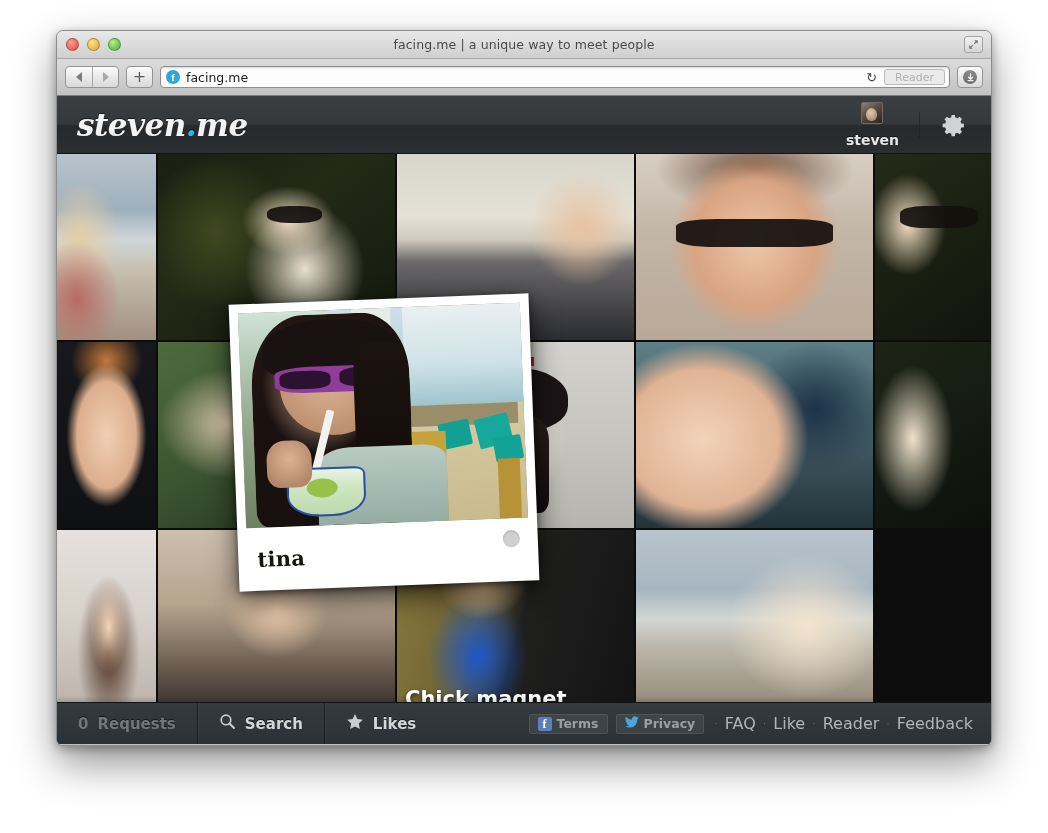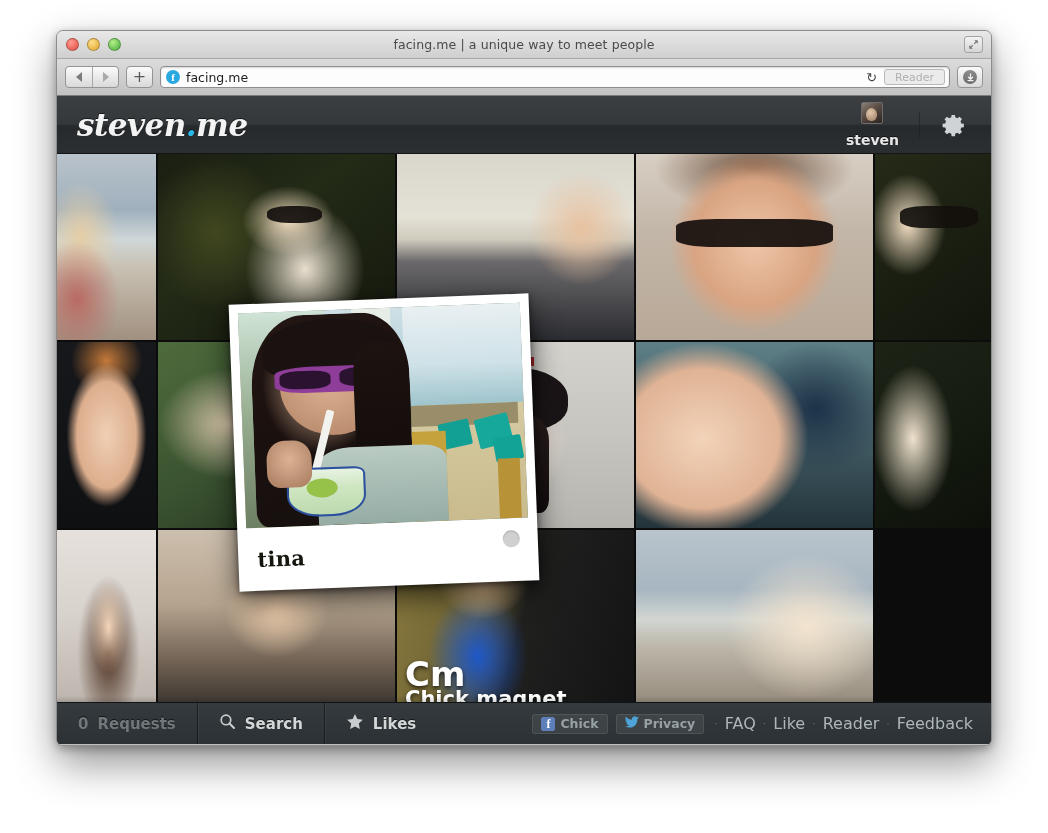--- a/index.html
+++ b/index.html
@@ -447,21 +447,20 @@
           radial-gradient(ellipse 30% 36% at 50% 42%, #f0cfae 0%, rgba(240,207,174,0) 74%),
           linear-gradient(to bottom, #cdbfae 0%, #b5a48e 40%, #6e5f51 72%, #2e2a28 100%);"></div>
       </div>
 
       <div class="tile">
         <div class="ph" style="background:
           radial-gradient(ellipse 26% 30% at 36% 26%, #e3bd97 0%, rgba(227,189,151,0) 74%),
           radial-gradient(ellipse 30% 50% at 34% 68%, #1e58c8 0%, rgba(30,88,200,0) 70%),
           linear-gradient(105deg, #8a7a3e 0%, #6d6233 36%, #20201f 52%, #131314 100%);"></div>
         <div class="tile-overlay-text">
-          <span class="big">Cm</span>
           <span class="small">Chick magnet</span>
         </div>
       </div>
 
       <div class="tile">
         <div class="ph" style="background:
           radial-gradient(ellipse 46% 54% at 72% 52%, #f2e3ce 0%, rgba(242,227,206,0) 72%),
           linear-gradient(to bottom, #b9c4cc 0%, #a7b6c1 32%, #d2d6d2 48%, #bdb8ab 62%, #8d8172 100%);"></div>
       </div>
 
@@ -536,21 +535,21 @@
                 <path fill="#c9cdcf" d="M10 1.2l2.6 5.6 6.1.8-4.5 4.2 1.2 6.1L10 15l-5.4 2.9 1.2-6.1L1.3 7.6l6.1-.8z"></path>
               </svg>
           </span>
           <span>Likes</span>
         </div>
       </div>
 
       <div id="footer-right">
         <div class="social-btn">
           <span class="fb-glyph">f</span>
-          <span>Chick</span>
+          <span>Terms</span>
         </div>
         <div class="social-btn">
           <span>
             <svg width="14" height="12" viewBox="0 0 16 13">
                 <path fill="#4ea3d8" d="M16 1.6c-.6.3-1.2.4-1.9.5.7-.4 1.2-1 1.4-1.8-.6.4-1.3.7-2.1.8A3.3 3.3 0 0 0 7.8 4a9.3 9.3 0 0 1-6.8-3.4 3.3 3.3 0 0 0 1 4.4c-.5 0-1-.2-1.5-.4 0 1.6 1.1 2.9 2.6 3.2-.4.1-.9.1-1.4 0a3.3 3.3 0 0 0 3 2.3A6.6 6.6 0 0 1 0 11.4a9.3 9.3 0 0 0 5 1.5c6 0 9.3-5 9.1-9.5.6-.5 1.2-1.1 1.6-1.8z"></path>
               </svg>
           </span>
           <span>Privacy</span>
         </div>
         <div class="footer-links">

